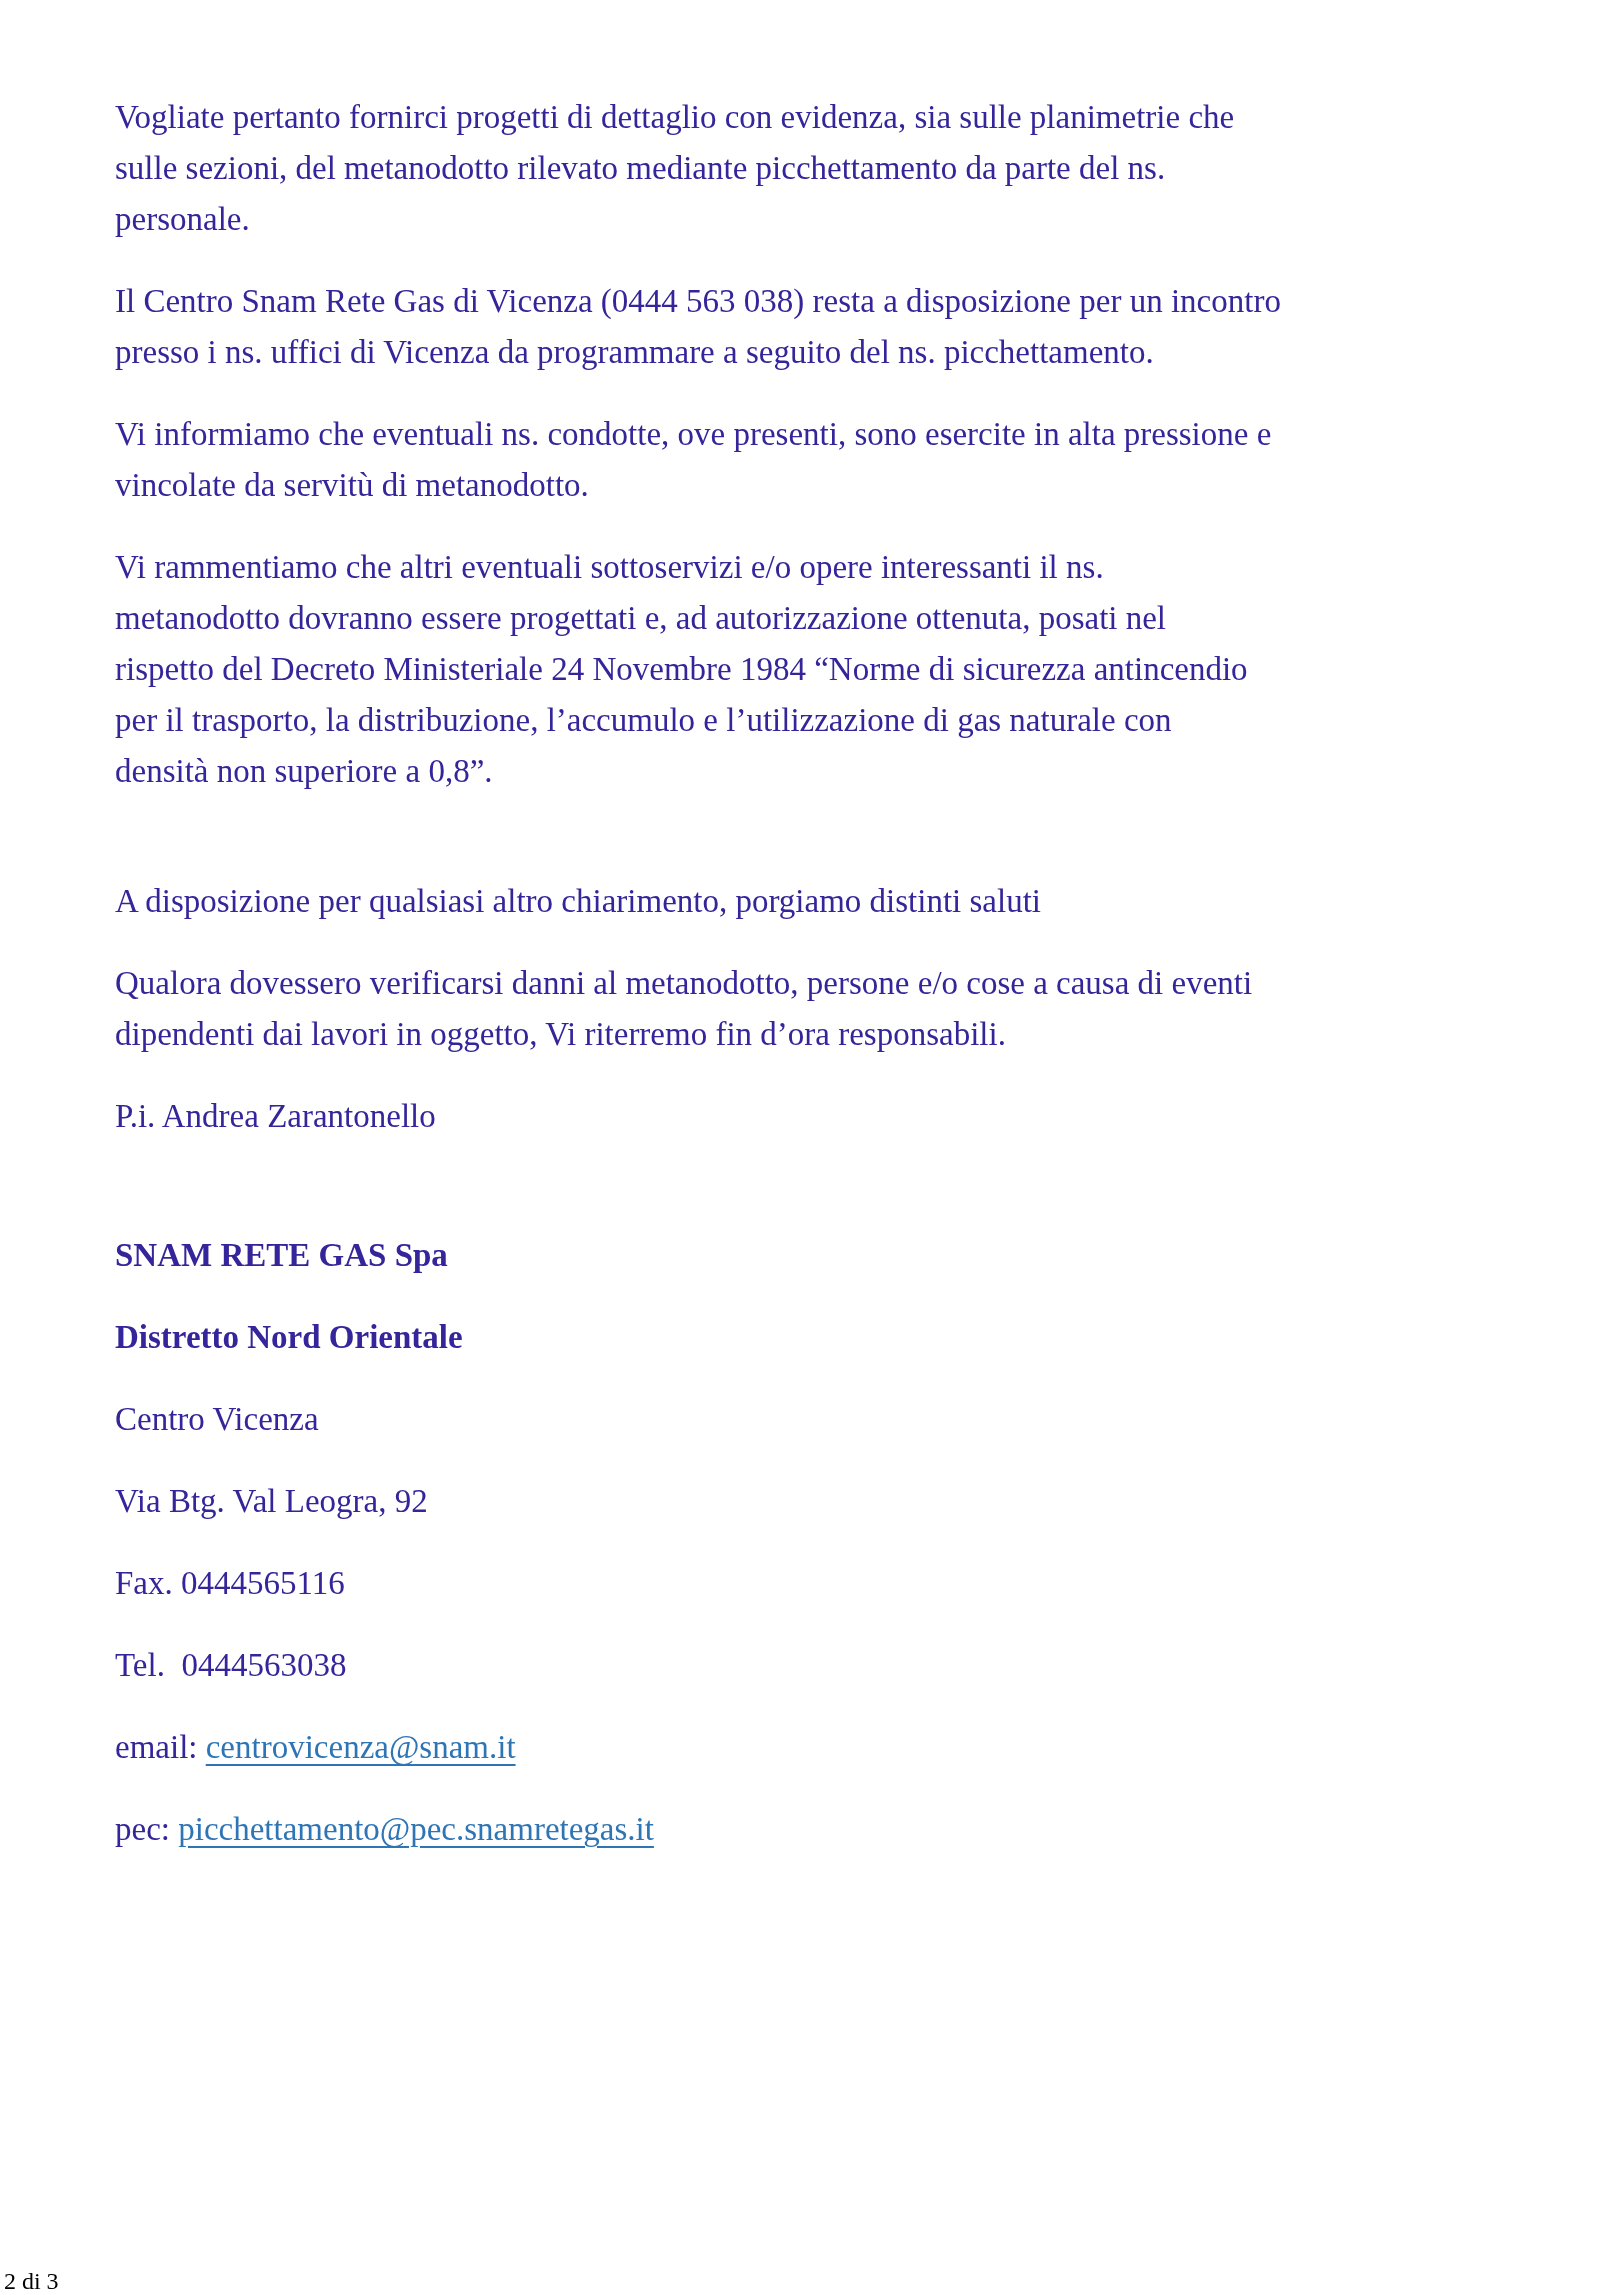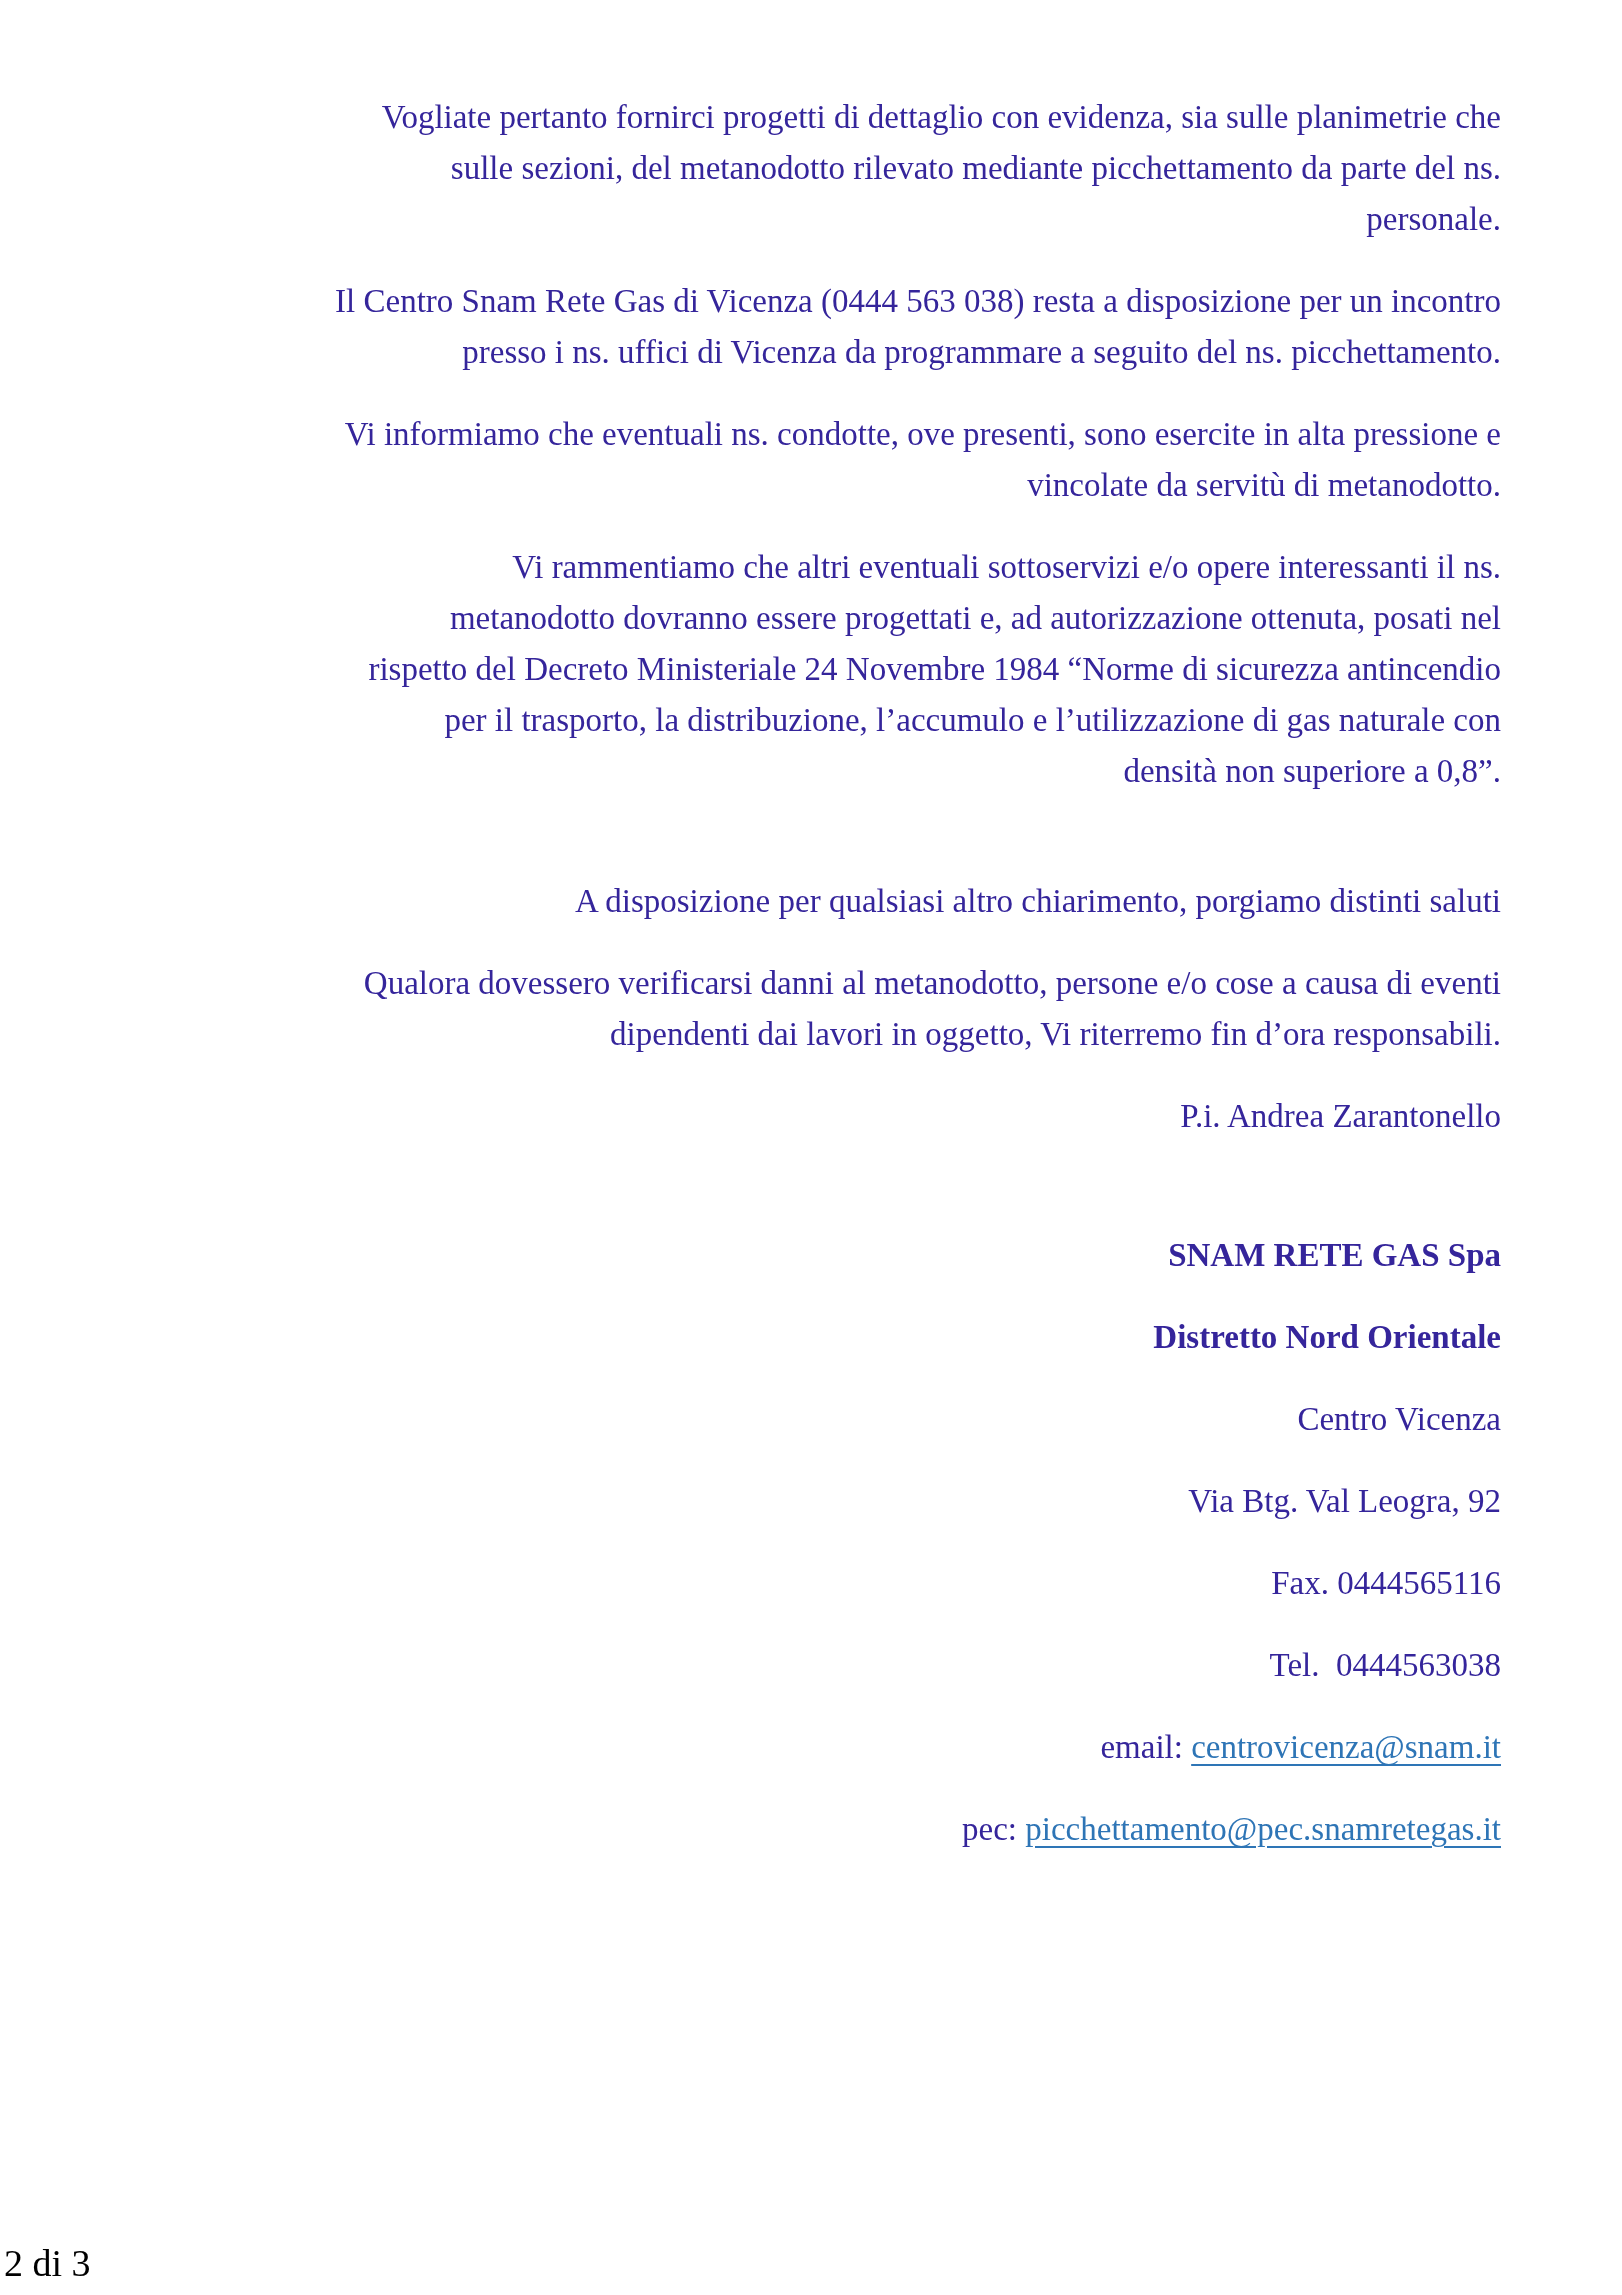--- a/index.html
+++ b/index.html
@@ -18,43 +18,42 @@
   }
   .content {
     padding: 92px 121px 0 115px;
   }
   p.line {
     font-size: 33px;
     line-height: 51px;
     margin: 0 0 31px 0;
     white-space: pre-wrap;
     color: var(--text, #35259B);
-    text-align: right;
   }
   p.closing {
     margin-top: 79px;
   }
   p.company {
     margin-top: 88px;
   }
   .bold {
     font-weight: bold;
   }
   a.link {
     color: var(--link, #2E75B6);
     text-decoration: underline;
     text-decoration-thickness: 2px;
     text-underline-offset: 5.9px;
     cursor: pointer;
   }
   .footer {
     position: absolute;
     left: 3.9px;
-    bottom: 13px;
-    font-size: 38px;
+    bottom: 2px;
+    font-size: 24px;
     line-height: 1;
     color: var(--footer, #000000);
     font-family: "Liberation Serif", serif;
   }
 </style>
 </head>
 <body>
 
 <div class="page">
   <div class="content">

